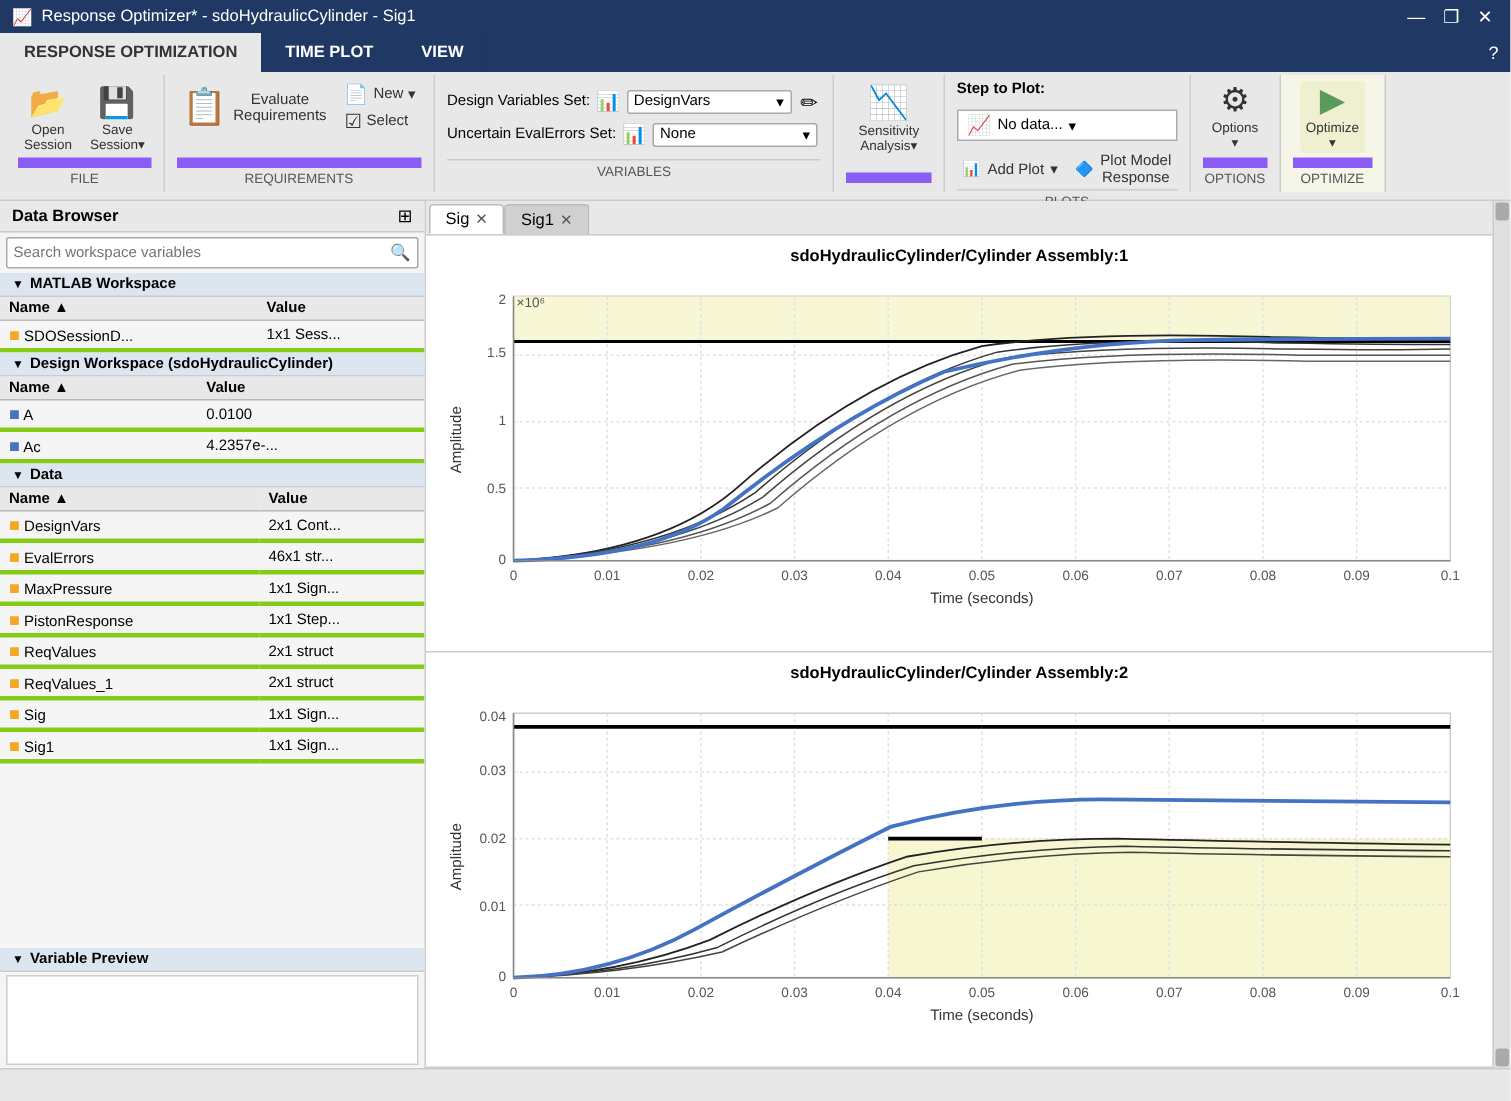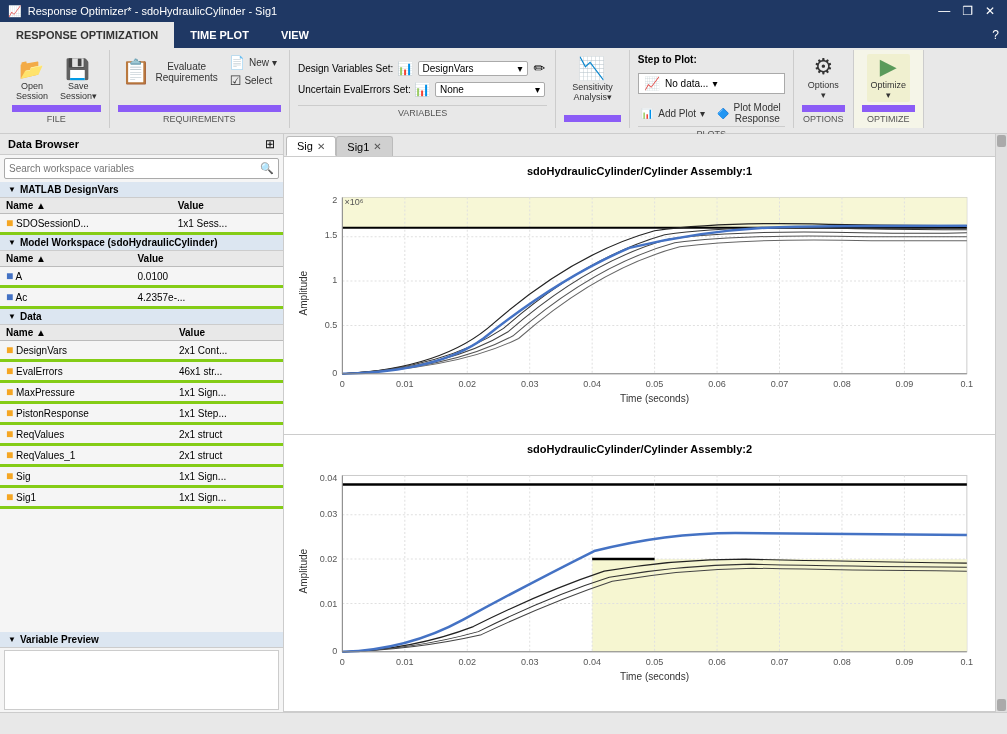--- a/index.html
+++ b/index.html
@@ -414,40 +414,40 @@
       <button style="background:none;border:none;cursor:pointer;font-size:12px;">⊞</button>
     </div>
 
     <div style="padding:3px 4px; display:flex; align-items:center; border:1px solid #aaa; margin:3px 4px; background:white; border-radius:2px;">
       <input type="text" style="border: none; outline: none; font-size: 10px; flex: 1 1 0%;" placeholder="Search workspace variables">
       <span>🔍</span>
     </div>
 
     <div class="section-header">
       <span class="triangle">▼</span>
-      <span>MATLAB DesignVars</span>
+      <span>MATLAB Workspace</span>
     </div>
     <table class="data-table">
       <thead>
         <tr>
           <th>Name ▲</th>
           <th>Value</th>
         </tr>
       </thead>
       <tbody>
         <tr>
           <td><span style="color:#f5a623; font-size:12px;">■</span> SDOSessionD...</td>
           <td>1x1 Sess...</td>
         </tr>
       </tbody>
     </table>
 
     <div class="section-header">
       <span class="triangle">▼</span>
-      <span>Model Workspace (sdoHydraulicCylinder)</span>
+      <span>Design Workspace (sdoHydraulicCylinder)</span>
     </div>
     <table class="data-table">
       <thead>
         <tr>
           <th>Name ▲</th>
           <th>Value</th>
         </tr>
       </thead>
       <tbody>
         <tr>

